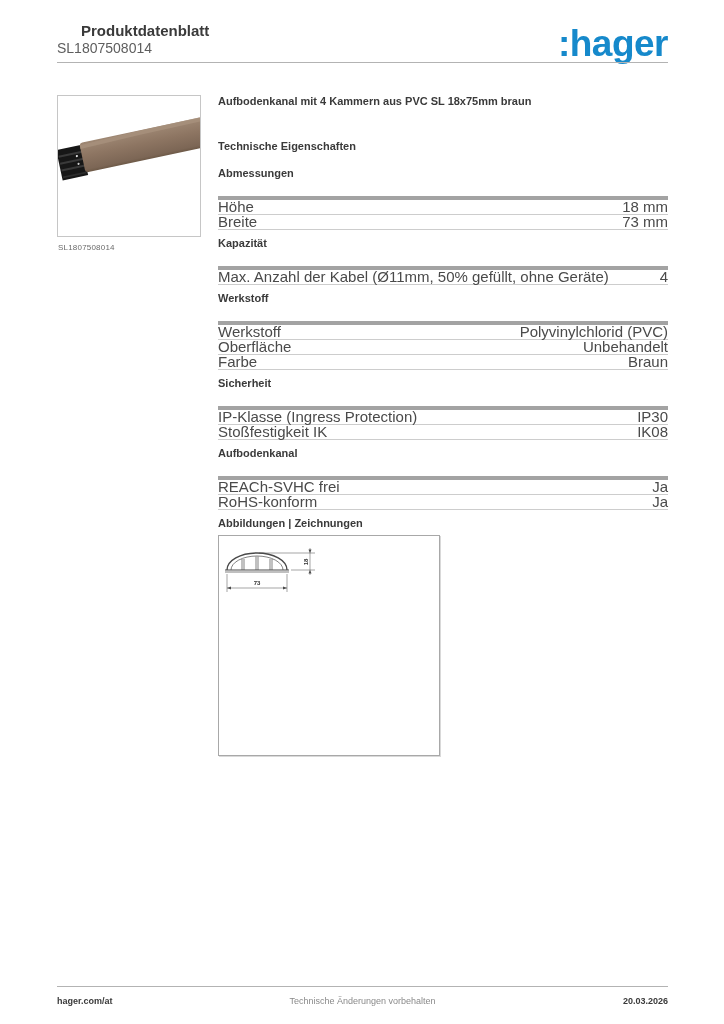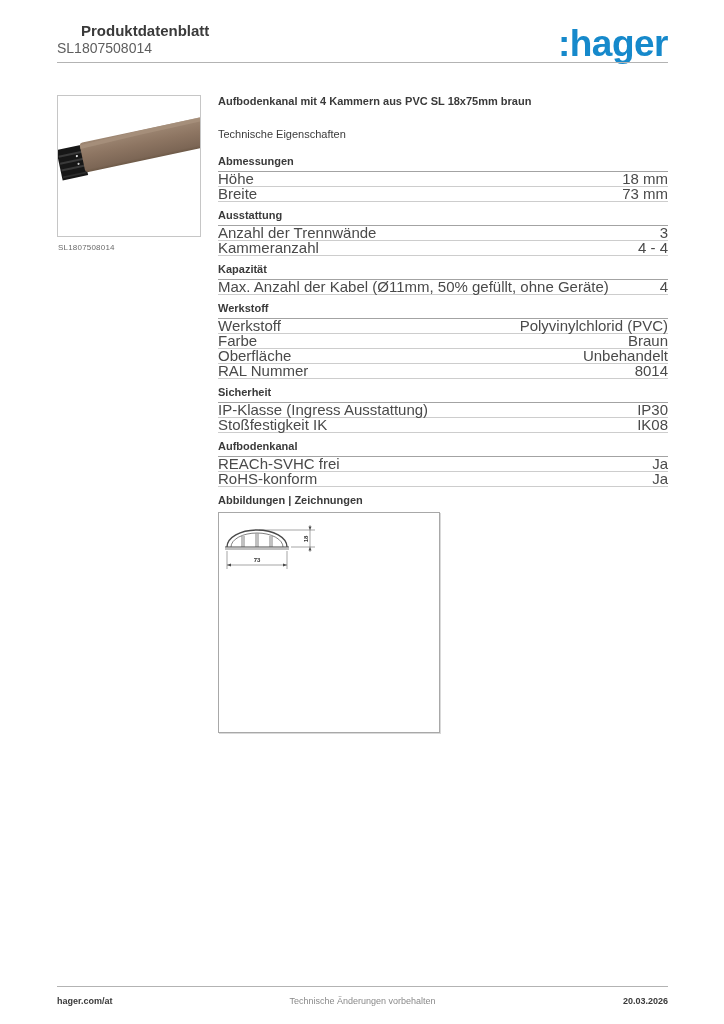--- a/index.html
+++ b/index.html
@@ -26,26 +26,26 @@
     border:1px solid #c6c6c6; background:#fff; overflow:hidden;
   }
   .image-caption {
     position:absolute; left:58px; top:243px;
     font-size:8px; color:#6b6b6b; letter-spacing:0.2px;
   }
 
   
   .main-col { position:absolute; left:218px; top:95px; width:450px; }
   .product-title { font-size:11px; font-weight:bold; line-height:13px; color:#3a3a3a; }
-  .tech-heading  { margin-top:20px; font-size:11px; font-weight:normal; line-height:13px; color:#3a3a3a; }
+  .tech-heading  { margin-top:32px; font-size:11px; font-weight:bold; line-height:13px; color:#3a3a3a; }
   .sections { margin-top:14px; }
   .section { margin-bottom:7px; }
   .section-title {
     font-size:11px; font-weight:bold; line-height:13px; color:#3a3a3a;
-    padding-bottom:3px; border-bottom:1px solid #a3a3a3;
+    padding-bottom:16px; border-bottom:4px solid #a3a3a3;
   }
   .spec-row {
     display:flex; justify-content:space-between; align-items:baseline;
     font-size:15px; line-height:11px; color:#4a4a4a;
     padding:1px 0 2px 0; border-bottom:1px solid #cdcdcd;
   }
   .spec-label { white-space:nowrap; }
   .spec-value { white-space:nowrap; text-align:right; }
 
   .drawings-heading { font-size:11px; font-weight:bold; line-height:13px; color:#3a3a3a; }
@@ -111,64 +111,49 @@
       <div class="spec-row">
         <span class="spec-label">Höhe</span>
         <span class="spec-value">18 mm</span>
       </div>
       <div class="spec-row">
         <span class="spec-label">Breite</span>
         <span class="spec-value">73 mm</span>
       </div>
     </div>
 
-    <div class="section">
-      <div class="section-title">Ausstattung</div>
-      <div class="spec-row">
-        <span class="spec-label">Anzahl der Trennwände</span>
-        <span class="spec-value">3</span>
-      </div>
-      <div class="spec-row">
-        <span class="spec-label">Kammeranzahl</span>
-        <span class="spec-value">4 - 4</span>
-      </div>
-    </div>
 
     <div class="section">
       <div class="section-title">Kapazität</div>
       <div class="spec-row">
         <span class="spec-label">Max. Anzahl der Kabel (Ø11mm, 50% gefüllt, ohne Geräte)</span>
         <span class="spec-value">4</span>
       </div>
     </div>
 
     <div class="section">
       <div class="section-title">Werkstoff</div>
       <div class="spec-row">
         <span class="spec-label">Werkstoff</span>
         <span class="spec-value">Polyvinylchlorid (PVC)</span>
       </div>
       <div class="spec-row">
+        <span class="spec-label">Oberfläche</span>
+        <span class="spec-value">Unbehandelt</span>
+      </div>
+      <div class="spec-row">
         <span class="spec-label">Farbe</span>
         <span class="spec-value">Braun</span>
       </div>
-      <div class="spec-row">
-        <span class="spec-label">Oberfläche</span>
-        <span class="spec-value">Unbehandelt</span>
-      </div>
-      <div class="spec-row">
-        <span class="spec-label">RAL Nummer</span>
-        <span class="spec-value">8014</span>
-      </div>
     </div>
 
     <div class="section">
       <div class="section-title">Sicherheit</div>
       <div class="spec-row">
-        <span class="spec-label">IP-Klasse (Ingress Ausstattung)</span>
+        <span class="spec-label">IP-Klasse (Ingress Protection)</span>
         <span class="spec-value">IP30</span>
       </div>
       <div class="spec-row">
         <span class="spec-label">Stoßfestigkeit IK</span>
         <span class="spec-value">IK08</span>
       </div>
     </div>
 
     <div class="section">
       <div class="section-title">Aufbodenkanal</div>

